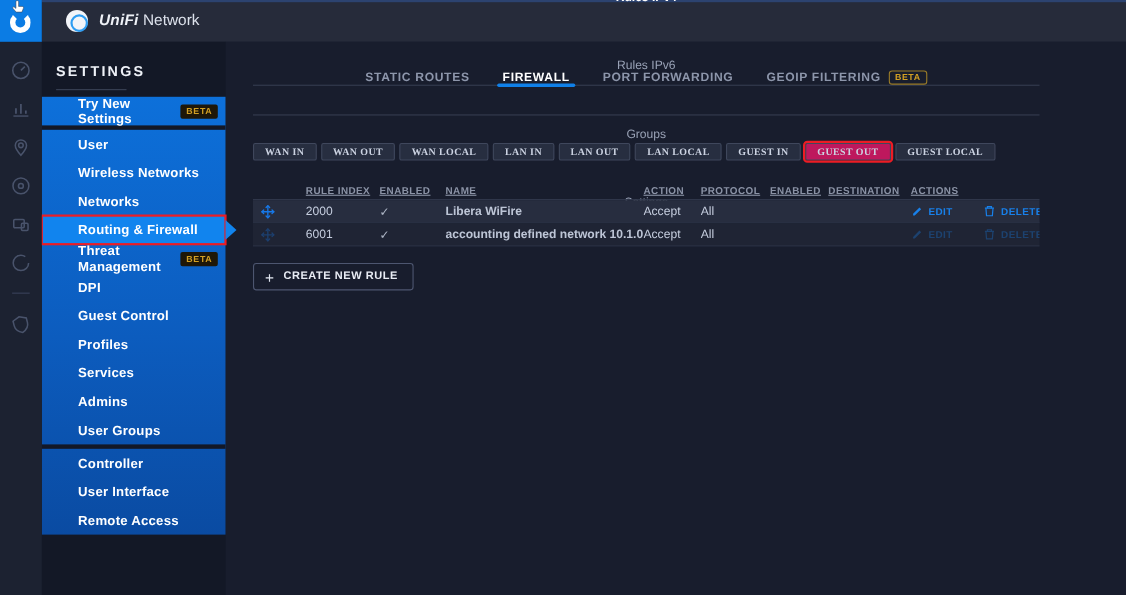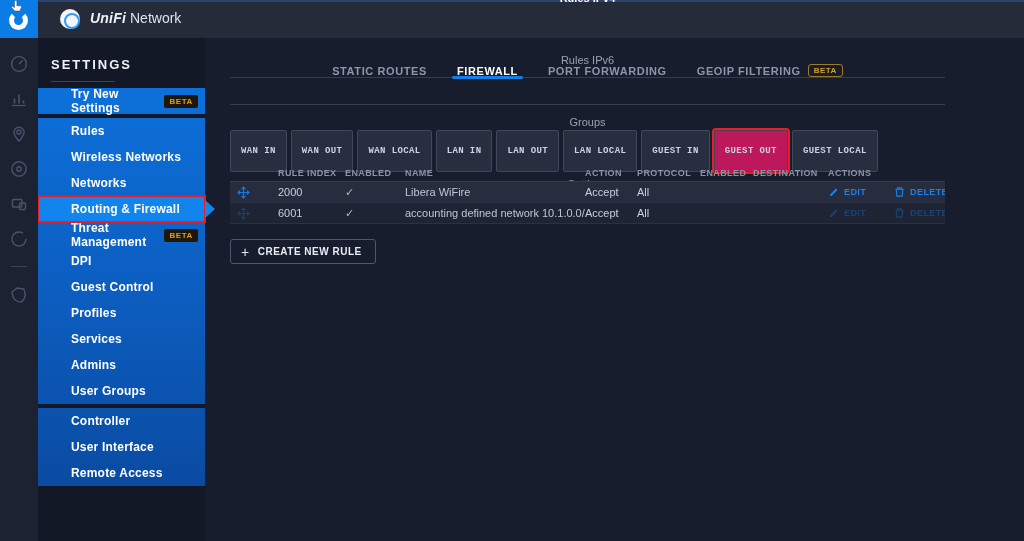--- a/index.html
+++ b/index.html
@@ -56,34 +56,34 @@
   .tab-beta { border:1px solid #9a7c28; color:#d2a024; font-size:8px; font-weight:bold;
     letter-spacing:.5px; padding:1px 5px; border-radius:3px; }
 
   .subtabs-wrap { position:absolute; left:25px; right:79px; top:40px; height:27px;
     border-bottom:1px solid #353c50; display:flex; justify-content:center; align-items:center; gap:50px;flex-direction:column; }
   .subtab { font-size:11px; color:#99a2b6; cursor:pointer; }
   .subtab.active { color:#fff; font-weight:bold; }
 
   .filters { position:absolute; left:25px; top:92px; display:flex; gap:4px; }
   .filter-btn { background:#272e40; border:1px solid #3f475c; border-radius:2px; color:#ccd3e2;
-    font-family:Liberation Mono, monospace; font-size:9px; font-weight:bold; letter-spacing:.4px;
-    padding:15px 10px; cursor:pointer; }
+    font-family:Liberation Serif, serif; font-size:9px; font-weight:bold; letter-spacing:.4px;
+    padding:2px 10px; cursor:pointer; }
   .filter-btn.selected { background:#be185d; }
   .filter-btn.annotated { outline:2px solid #ed1c24; outline-offset:0; }
 
   .table { position:absolute; left:25px; top:126px; width:715px; }
   .tgrid { display:grid; grid-template-columns:48px 67px 60px 180px 52px 63px 53px 75px 1fr; align-items:center; }
   .thead { height:18px; border-bottom:1px solid #323a4e; }
-  .thead span { font-size:9px; font-weight:bold; letter-spacing:.4px; color:#8b93a6; }
+  .thead span { font-size:9px; font-weight:bold; letter-spacing:.4px; color:#8b93a6;text-decoration:underline; }
   .trow { height:21px; border-bottom:1px solid #2a3144; cursor:pointer; }
   .trow.row-0 { background:#272d3f; }
   .trow.row-1 { background:#1f2434; }
   .cell { font-size:11px; color:#c6cedf; white-space:nowrap; overflow:hidden; }
-  .cell.name { color:#bdc5d6; }
+  .cell.name { color:#bdc5d6;font-weight:bold; }
   .handle { color:#1778e8; display:flex; align-items:center; padding-left:7px; cursor:grab; }
   .chk { color:#aeb6c6; font-size:11px; }
   .acts { display:flex; gap:28px; align-items:center; }
   .act-btn { display:flex; align-items:center; gap:5px; background:none; border:none; color:#1880ea;
     font-family:"Liberation Sans",sans-serif; font-size:9px; font-weight:bold; letter-spacing:.4px; cursor:pointer; }
   .trow .dimmed, .handle.dimmed { opacity:.33; }
 
   .create-btn { position:absolute; left:25px; top:201px; display:flex; align-items:center; gap:8px;
     background:none; border:1px solid #4d5670; border-radius:3px; color:#e8ecf4; padding:6px 13px 6px 10px;
     font-family:"Liberation Sans",sans-serif; font-size:10px; font-weight:bold; letter-spacing:.5px; cursor:pointer; }
@@ -154,21 +154,21 @@
   <div class="panel-rule"></div>
   <div class="nav">
       <div class="menu-group">
         <div class="menu-item">
     <span class="menu-label">Try New Settings</span>
     <span class="beta-badge">BETA</span>
   </div>
       </div>
       <div class="menu-group">
         <div class="menu-item">
-    <span class="menu-label">Rules</span>
+    <span class="menu-label">User</span>
 
   </div>
         <div class="menu-item">
     <span class="menu-label">Wireless Networks</span>
 
   </div>
         <div class="menu-item">
     <span class="menu-label">Networks</span>
 
   </div>

